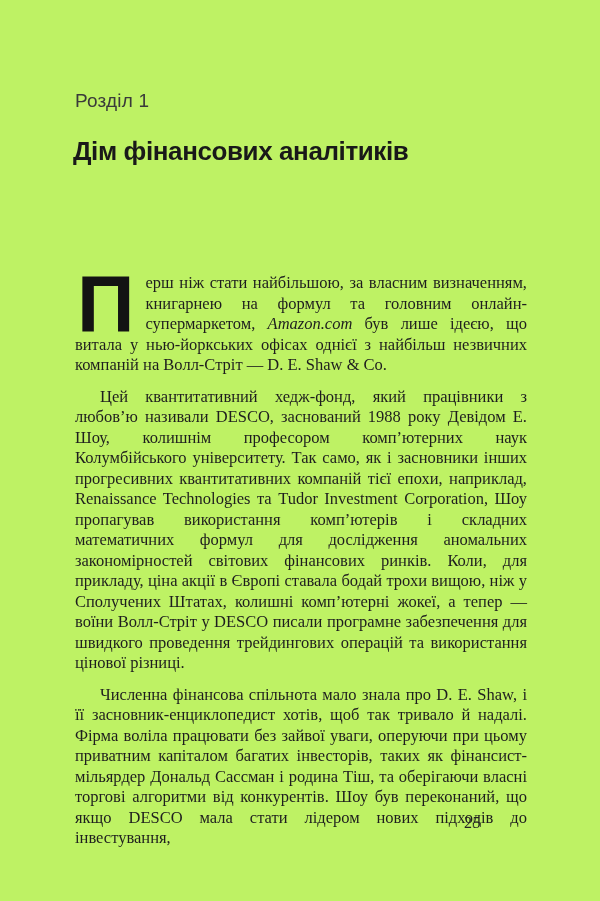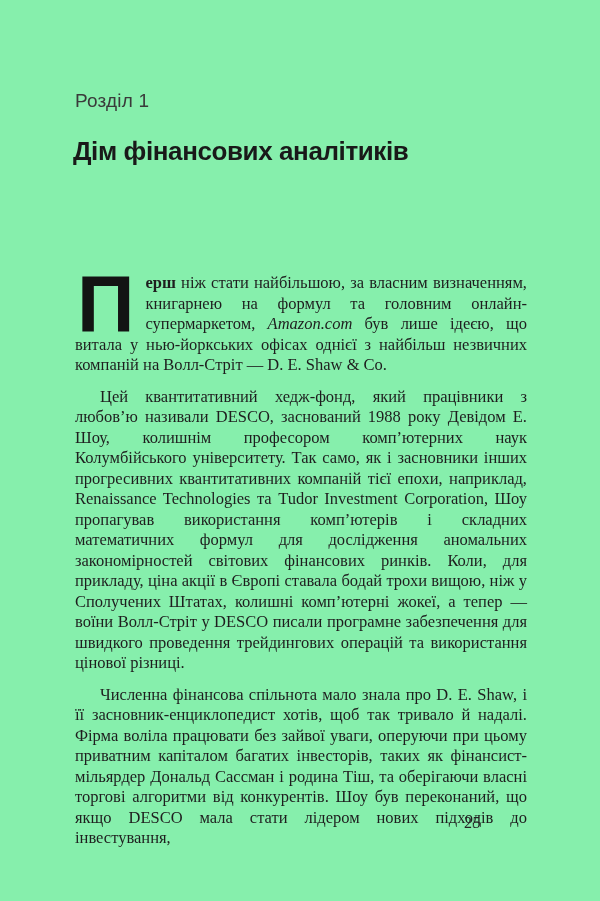--- a/index.html
+++ b/index.html
@@ -9,21 +9,21 @@
   body {
     width: 600px;
     height: 901px;
     background: #f2f2f0;
     font-family: "Liberation Serif", serif;
   }
   .page {
     position: relative;
     width: 600px;
     height: 901px;
-    background: #86efac;
+    background: #bef264;
     box-sizing: border-box;
     padding: 91px 73px 0 75px;
     overflow: hidden;
     color: #1f1f1f;
   }
   .chapter-label {
     font-family: "Liberation Sans", sans-serif;
     font-size: 19px;
     line-height: 19px;
     font-weight: 400;
@@ -58,21 +58,21 @@
   .dropcap {
     float: left;
     font-family: "Liberation Sans", sans-serif;
     font-weight: 700;
     font-size: 80px;
     line-height: 0.73;
     color: #131313;
     margin: 2px 11px 0 2px;
   }
   .lead {
-    font-weight: 700;
+    font-weight: 400;
   }
   .amazon-italic {
   }
   .page-number {
     position: absolute;
     top: 814px;
     right: 119px;
     font-family: Liberation Serif, serif;
     font-size: 16px;
     color: #232323;

